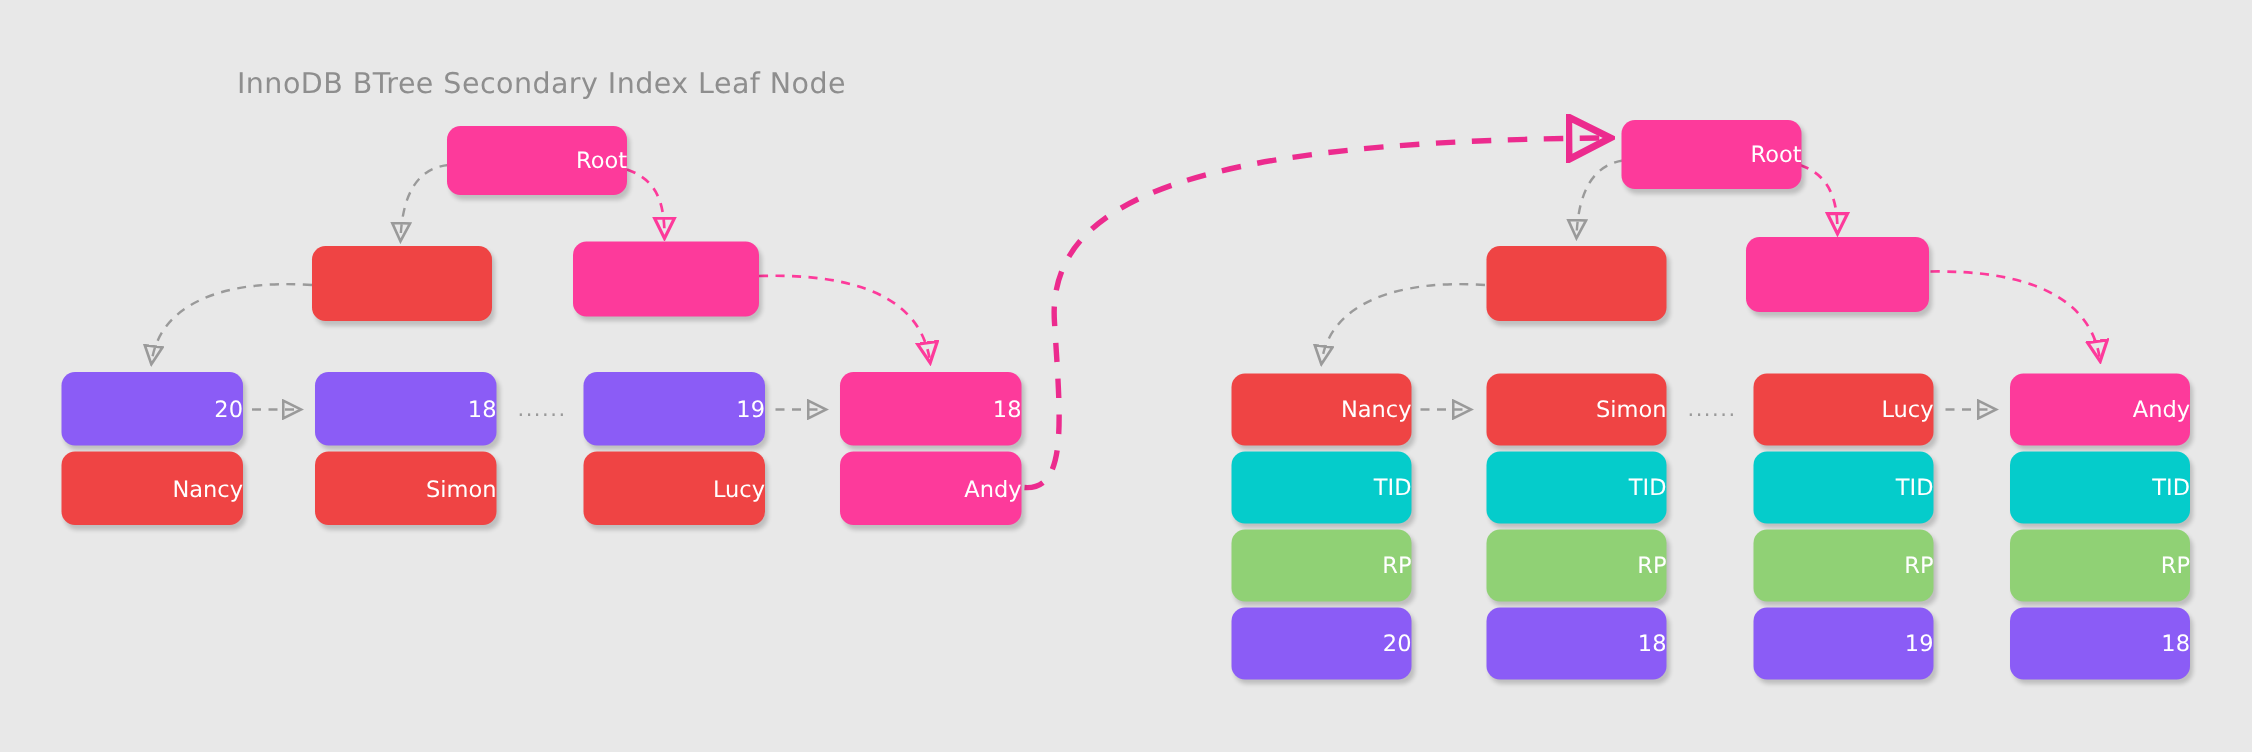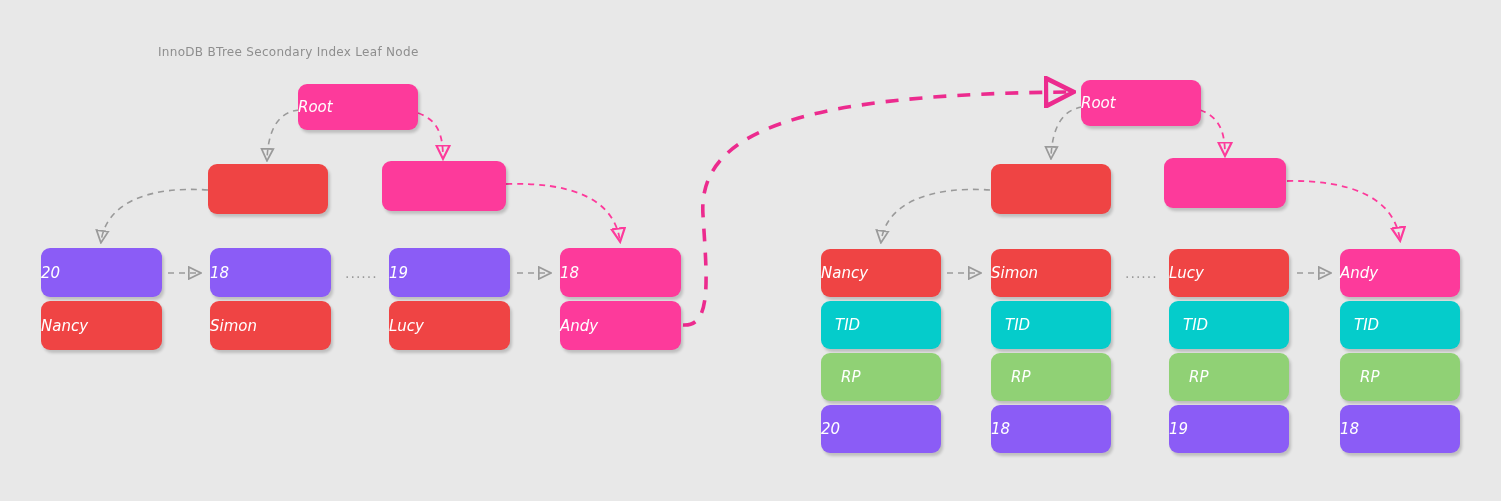--- a/index.html
+++ b/index.html
@@ -25,39 +25,38 @@
     left: 0;
     top: 0;
     width: 1501px;
     height: 501px;
     pointer-events: none;
     overflow: visible;
   }
   .title {
     position: absolute;
     color: #8e8e8e;
-    font-size: 12px;
+    font-size: 19px;
     font-family: "DejaVu Sans", sans-serif;
     letter-spacing: 0.3px;
     white-space: nowrap;
-    text-align: left;
+    text-align: center;
   }
   .node {
     position: absolute;
     box-sizing: border-box;
     border-radius: 9px;
     display: flex;
     align-items: center;
-    justify-content: flex-start;
+    justify-content: flex-end;
     color: #ffffff;
     font-size: 15px;
     font-family: "DejaVu Sans", sans-serif;
     box-shadow: 2px 3px 3px rgba(0,0,0,0.18);
     user-select: none;
-    font-style: italic;
   }
   .c-pink   { background: #fd3a9b; }
   .c-yellow { background: #ef4444; }
   .c-purple { background: #8b5cf6; }
   .c-cyan   { background: #05cccb; padding-left: 14px; }
   .c-green  { background: #90d175; padding-left: 20px; }
   .ellipsis {
     position: absolute;
     color: #9a9a9a;
     font-size: 14px;

